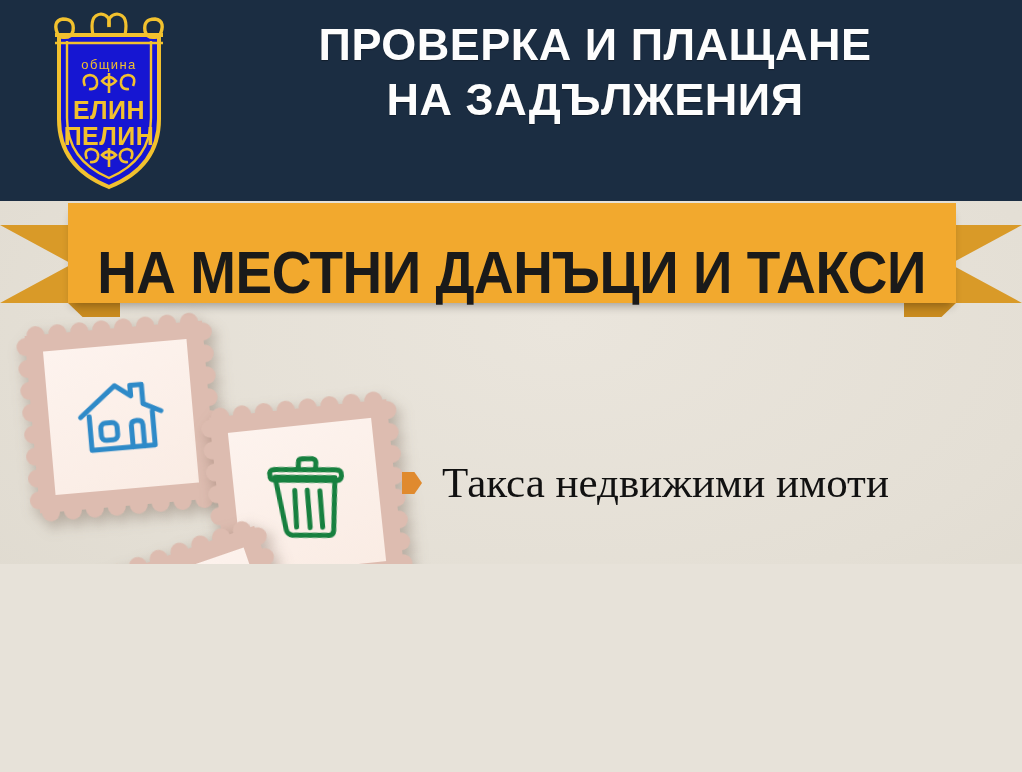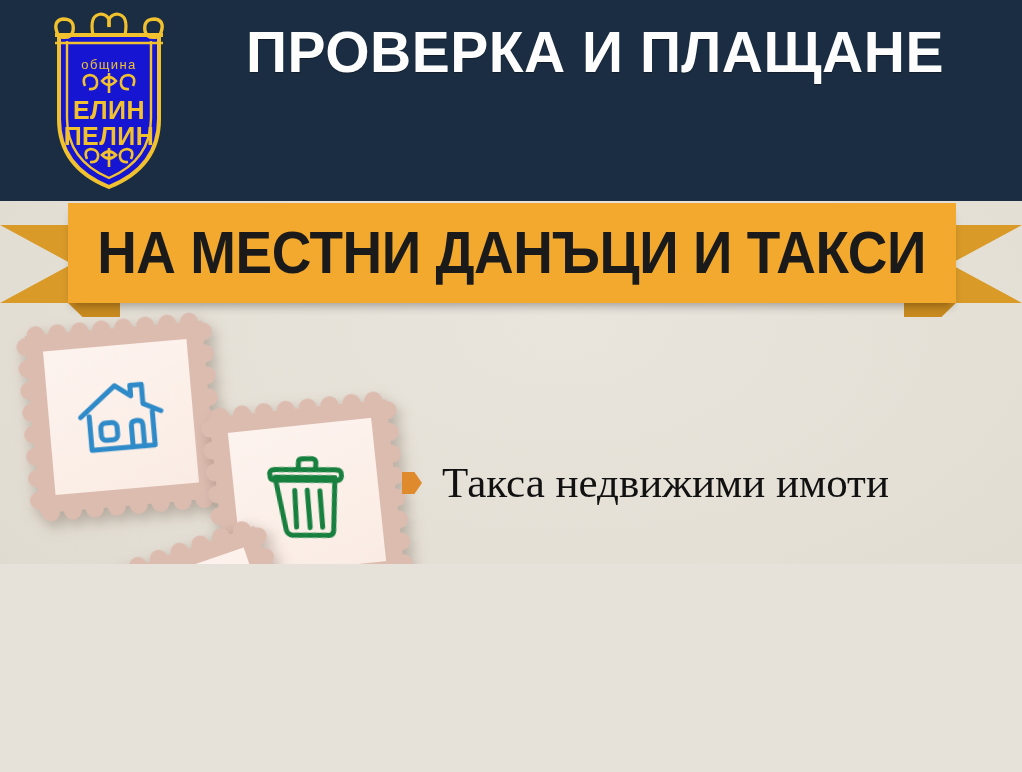--- a/index.html
+++ b/index.html
@@ -43,21 +43,21 @@
 
   
   .headline {
     position:absolute;
     left:190px; top:17px;
     width:810px;
     text-align:center;
     color:#fdfdfd;
     font-family:"Liberation Sans", sans-serif;
     font-weight:700;
-    font-size:57px;
+    font-size:45px;
     line-height:1.23;
     letter-spacing:0.5px;
     text-shadow:0 1px 1px rgba(0,0,0,0.35);
   }
   .headline .line { display:block; white-space:nowrap; }
 
   
   .ribbon {
     position:absolute;
     top:203px; left:0;
@@ -77,21 +77,21 @@
   .ribbon-tail.right {
     right:0; width:150px;
     clip-path:polygon(0 0, 100% 0, 52% 50%, 100% 100%, 0 100%);
   }
   .ribbon-main {
     position:absolute;
     left:68px; top:0;
     width:888px; height:100px;
     background:#f2a92e;
     display:flex;
-    align-items:center;
+    align-items:flex-end;
     justify-content:center;
     box-shadow:0 7px 9px -4px rgba(0,0,0,0.30);
   }
   .ribbon-shadow-l, .ribbon-shadow-r {
     position:absolute;
     top:100px;
     height:14px;
     background:#c98b1f;
     z-index:-1;
   }
@@ -206,20 +206,21 @@
           <path d="M54 152 Q50 143 58 142 Q66 143 65 150 Q64 156 57 155"></path>
           <path d="M98 152 Q102 143 94 142 Q86 143 87 150 Q88 156 95 155"></path>
           <path d="M69 148 Q76 141 83 148 Q76 155 69 148 Z"></path>
           <path d="M76 141 L76 160"></path>
         </g>
       </svg>
     </div>
 
     <h1 class="headline">
       <span class="line">ПРОВЕРКА И ПЛАЩАНЕ</span>
+      <span class="line">НА ЗАДЪЛЖЕНИЯ</span>
     </h1>
   </div>
 
   <div class="ribbon">
     <div class="ribbon-tail left"></div>
     <div class="ribbon-tail right"></div>
     <div class="ribbon-shadow-l"></div>
     <div class="ribbon-shadow-r"></div>
     <div class="ribbon-main">
       <span class="ribbon-text">НА МЕСТНИ ДАНЪЦИ И ТАКСИ</span>

